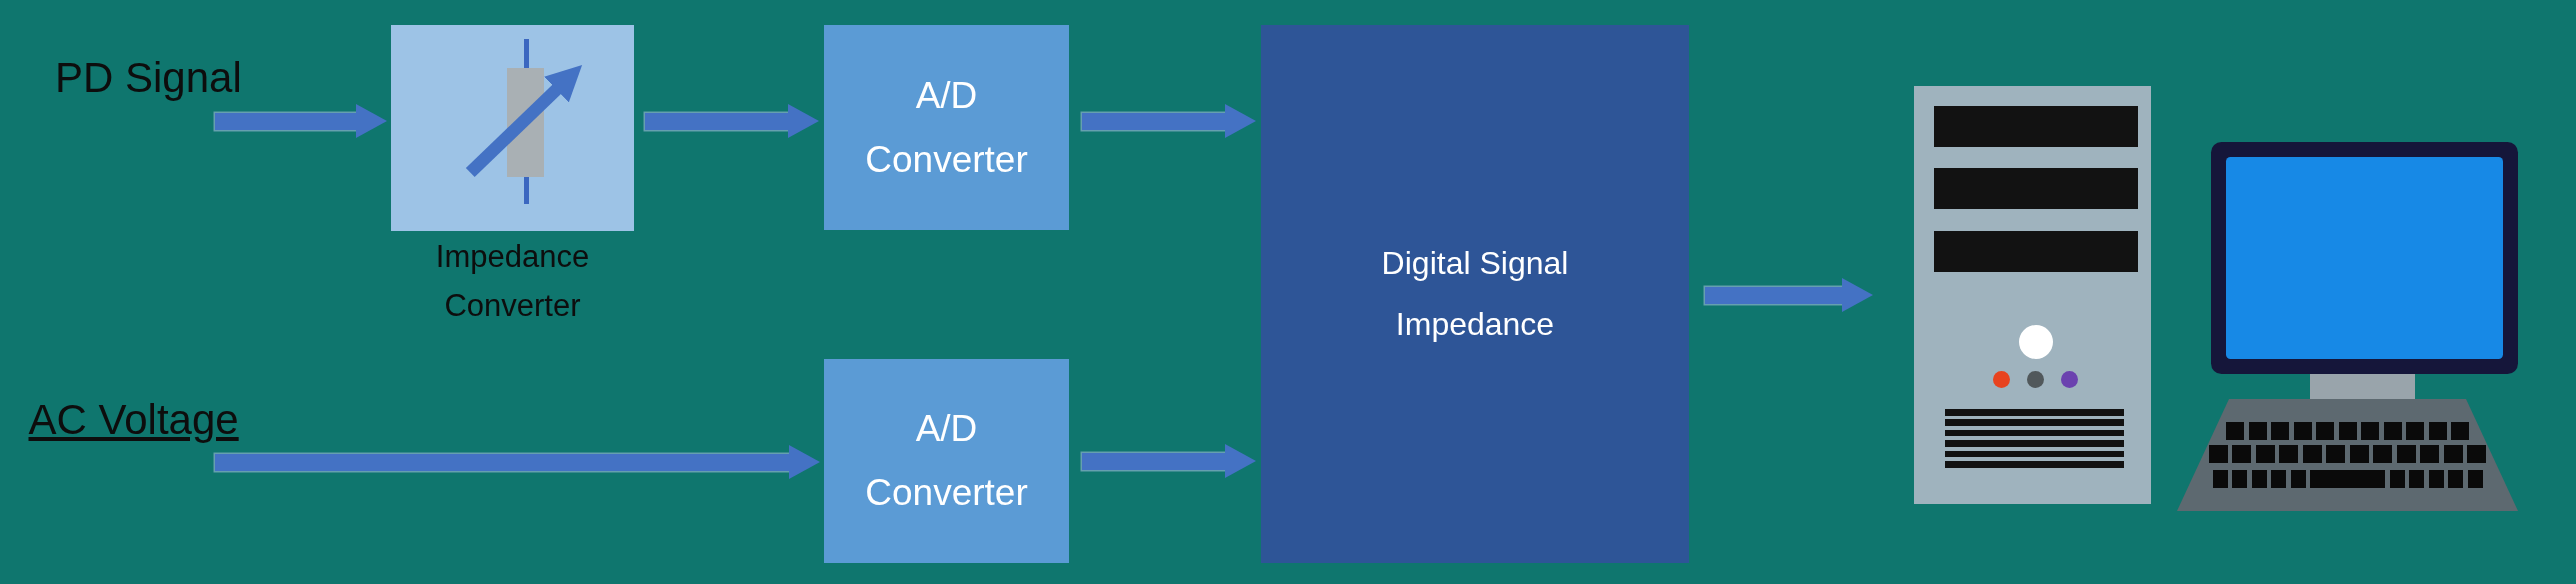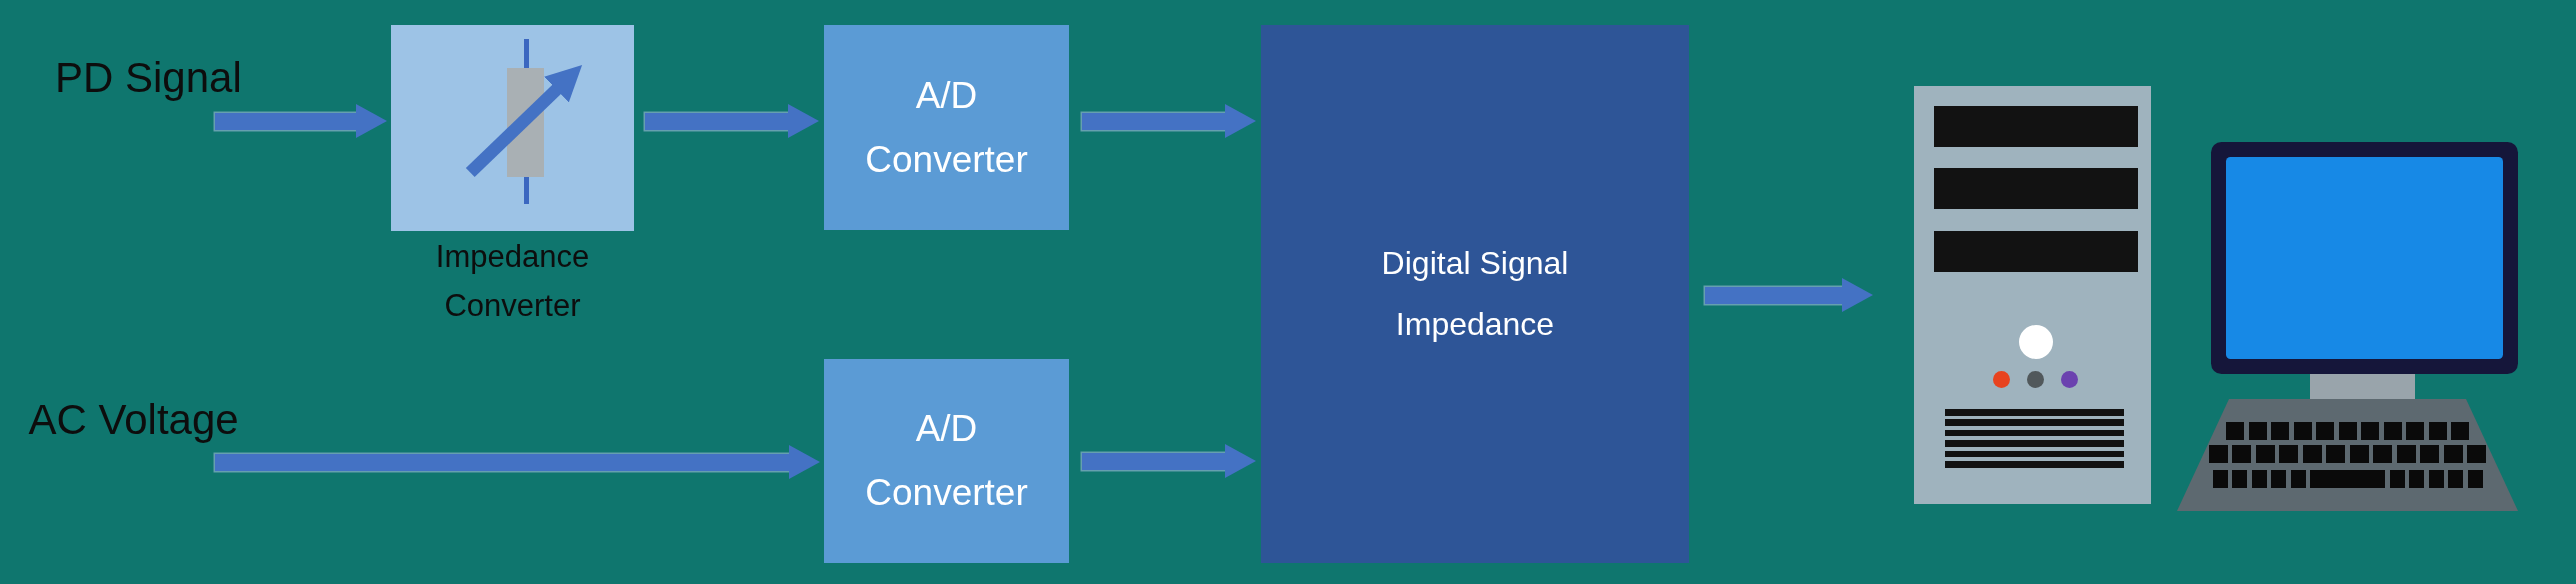--- a/index.html
+++ b/index.html
@@ -49,21 +49,21 @@
   .kb-row2{top:46px;}
   .kb-row3{top:71px;}
   .key{background:#0a0a0a;height:18px;}
 </style>
 </head>
 <body>
 
 <div class="canvas">
 
   <div class="io-label" style="left:55px;top:55px;">PD Signal</div>
-  <div class="io-label" style="left:28.5px;top:397px;">AC Voltage</div>
+  <div class="io-label" style="left:28.5px;top:397px;text-decoration:underline;">AC Voltage</div>
 
   <div class="arrow" style="left:215px;top:104px;width:172px;">
     <div class="shaft"></div>
     <div class="head"></div>
   </div>
   <div class="arrow" style="left:645px;top:104px;width:174px;">
     <div class="shaft"></div>
     <div class="head"></div>
   </div>
   <div class="arrow" style="left:1082px;top:104px;width:174px;">

